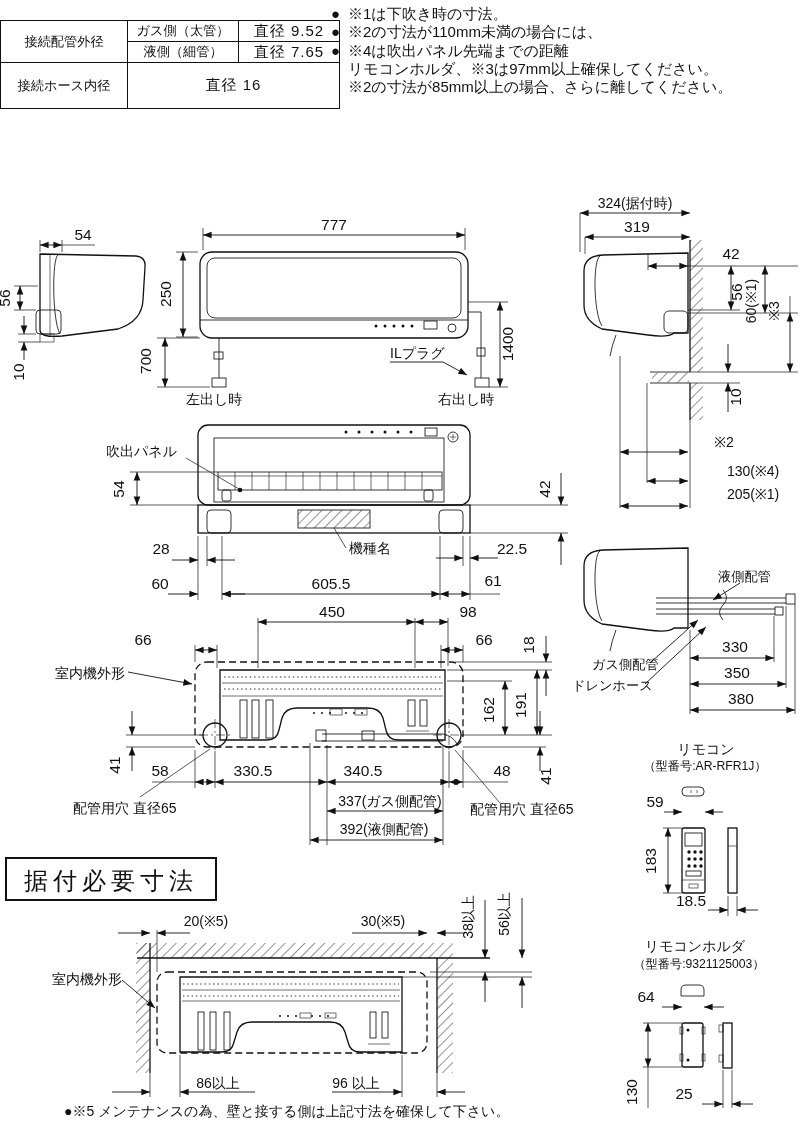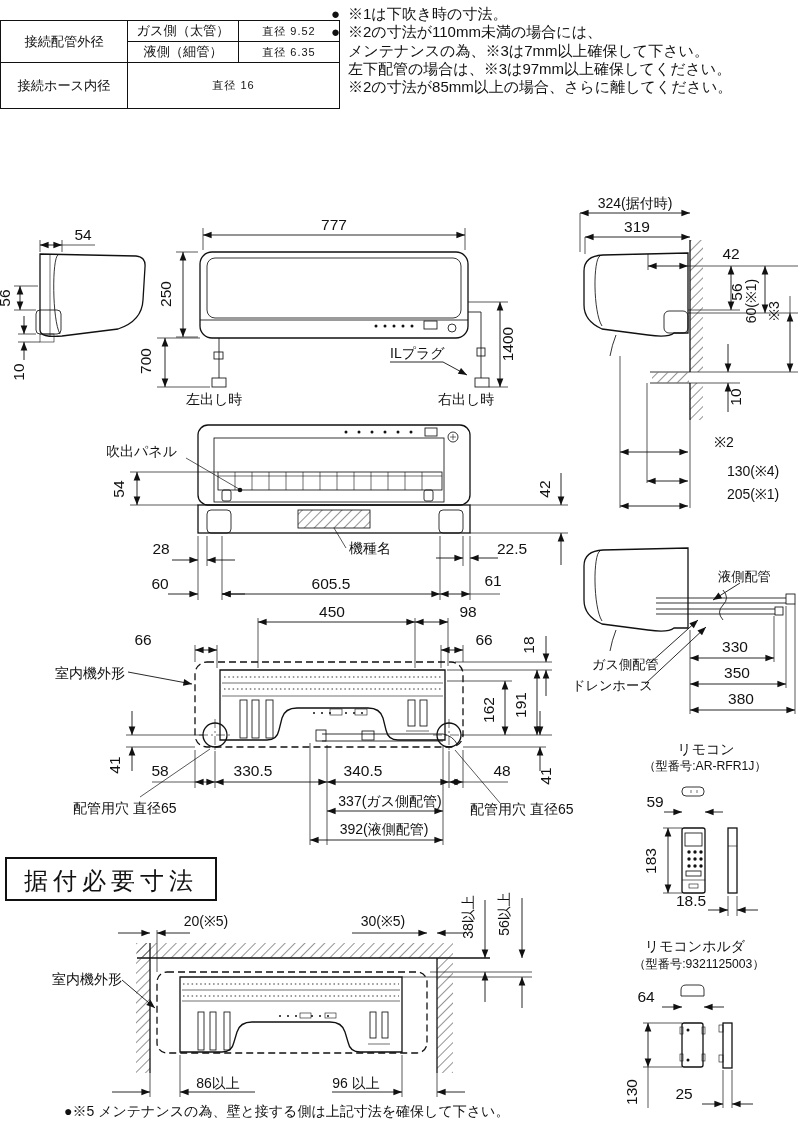--- a/index.html
+++ b/index.html
@@ -8,21 +8,21 @@
   .page svg{position:absolute;left:0;top:0}
 
   
   .spec{position:absolute;left:0;top:20px;border-collapse:collapse;table-layout:fixed}
   .spec td{border:1.6px solid #111;text-align:center;vertical-align:middle;
            font-size:13.2px;padding:0 4px;white-space:nowrap}
   .spec tr{height:21px}
   .spec tr.last{height:46px}
   .spec td.lab{width:118px}
   .spec td.nm{width:102px}
-  .spec td.vl{width:92px;font-size:11px;letter-spacing:1px}
+  .spec td.vl{width:92px;font-size:15px;letter-spacing:1px}
 
   
   .notes{position:absolute;left:331px;top:5px;width:468px;font-size:15px;
          line-height:18.3px;white-space:nowrap}
   .blt{display:inline-block;width:17px}
 
   
   text{fill:#111;font-family:"Liberation Sans",sans-serif}
   .d{font-size:15.5px}
   .dj{font-size:14px}
@@ -52,34 +52,34 @@
 
   <table class="spec">
     <tbody>
         <tr>
       <td class="lab" rowspan="2">接続配管外径</td>
       <td class="nm">ガス側（太管）</td>
       <td class="vl">直径 9.52</td>
     </tr>
     <tr>
       <td class="nm">液側（細管）</td>
-      <td class="vl">直径 6.35</td>
+      <td class="vl">直径 7.65</td>
     </tr>
     <tr class="last">
       <td class="lab">接続ホース内径</td>
       <td class="vl" colspan="2">直径 16</td>
     </tr>
   </tbody>
     </table>
 
   <div class="notes">
     <div class="note-line"><span class="blt">●</span><span>※1は下吹き時の寸法。</span></div>
     <div class="note-line"><span class="blt">●</span><span>※2の寸法が110mm未満の場合には、</span></div>
-    <div class="note-line"><span class="blt"></span><span>メンテナンスの為、※3は7mm以上確保して下さい。</span></div>
-    <div class="note-line"><span class="blt"></span><span>左下配管の場合は、※3は97mm以上確保してください。</span></div>
+    <div class="note-line"><span class="blt">●</span><span>※4は吹出パネル先端までの距離</span></div>
+    <div class="note-line"><span class="blt"></span><span>リモコンホルダ、※3は97mm以上確保してください。</span></div>
     <div class="note-line"><span class="blt"></span><span>※2の寸法が85mm以上の場合、さらに離してください。</span></div>
   </div>
 
   <svg width="800" height="1130" viewBox="0 0 800 1130">
     <defs>
       <marker id="ar" viewBox="0 0 10 8" refX="9.5" refY="4" markerWidth="11" markerHeight="8.5" orient="auto-start-reverse">
         <path d="M0.5,0.5 L9.5,4 L0.5,7.5 Z" fill="#111"></path>
       </marker>
       <pattern id="ht" width="7" height="7" patternUnits="userSpaceOnUse" patternTransform="rotate(45)">
         <line x1="0" y1="0" x2="0" y2="7" stroke="#3a3a3a" stroke-width="1.1"></line>

